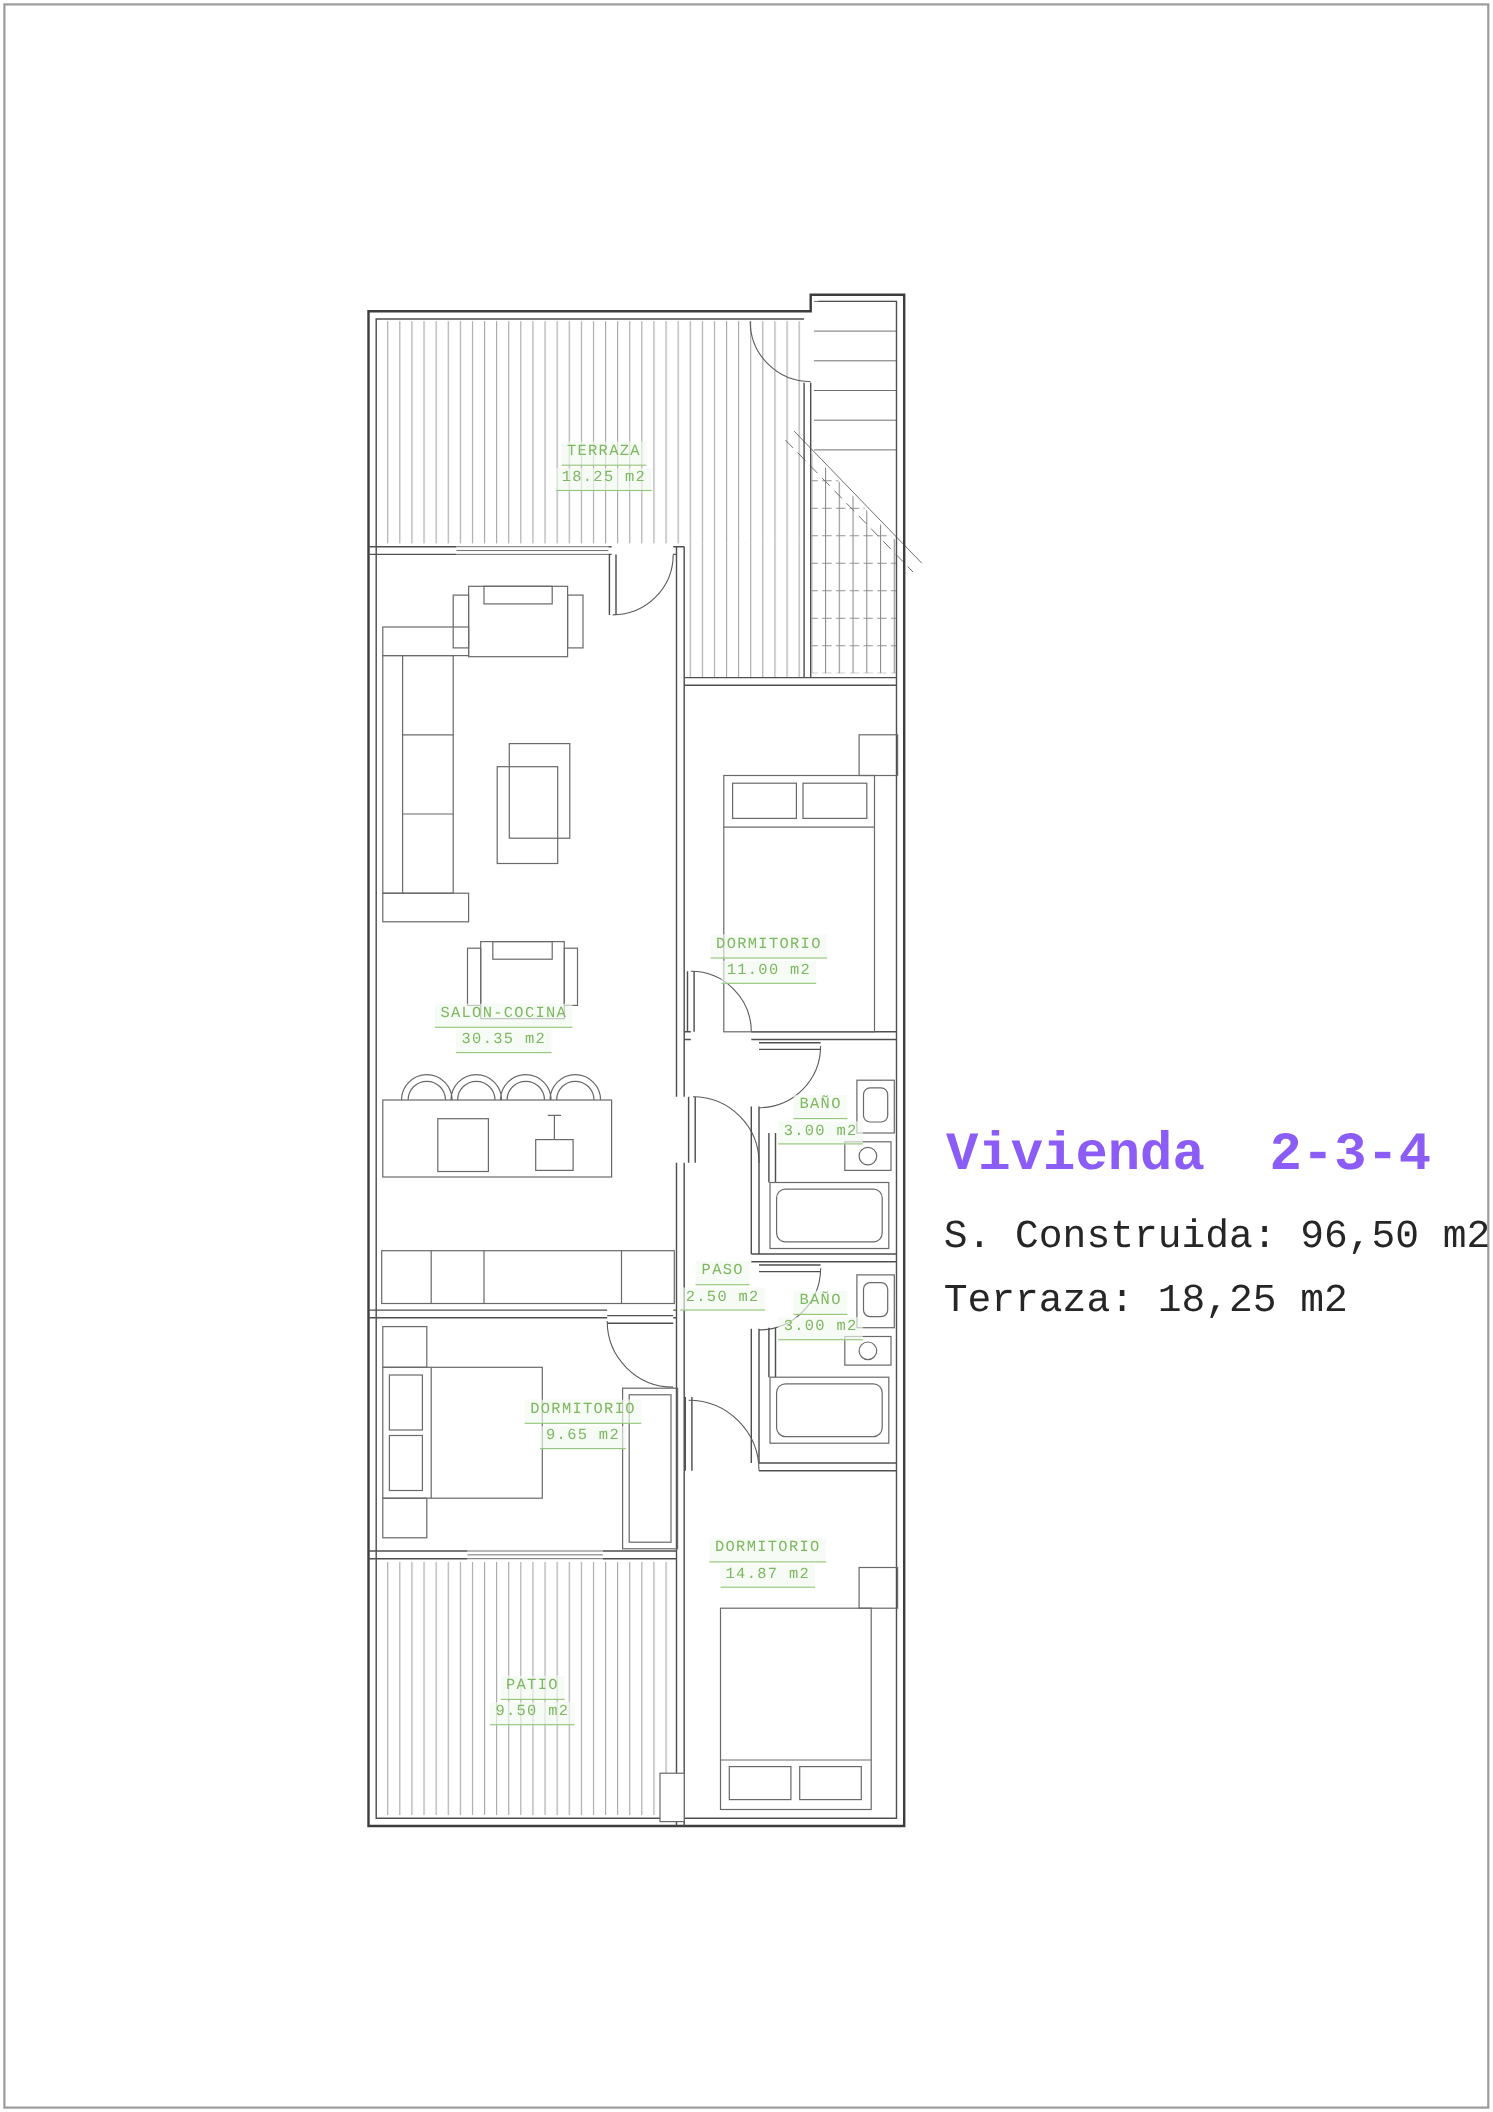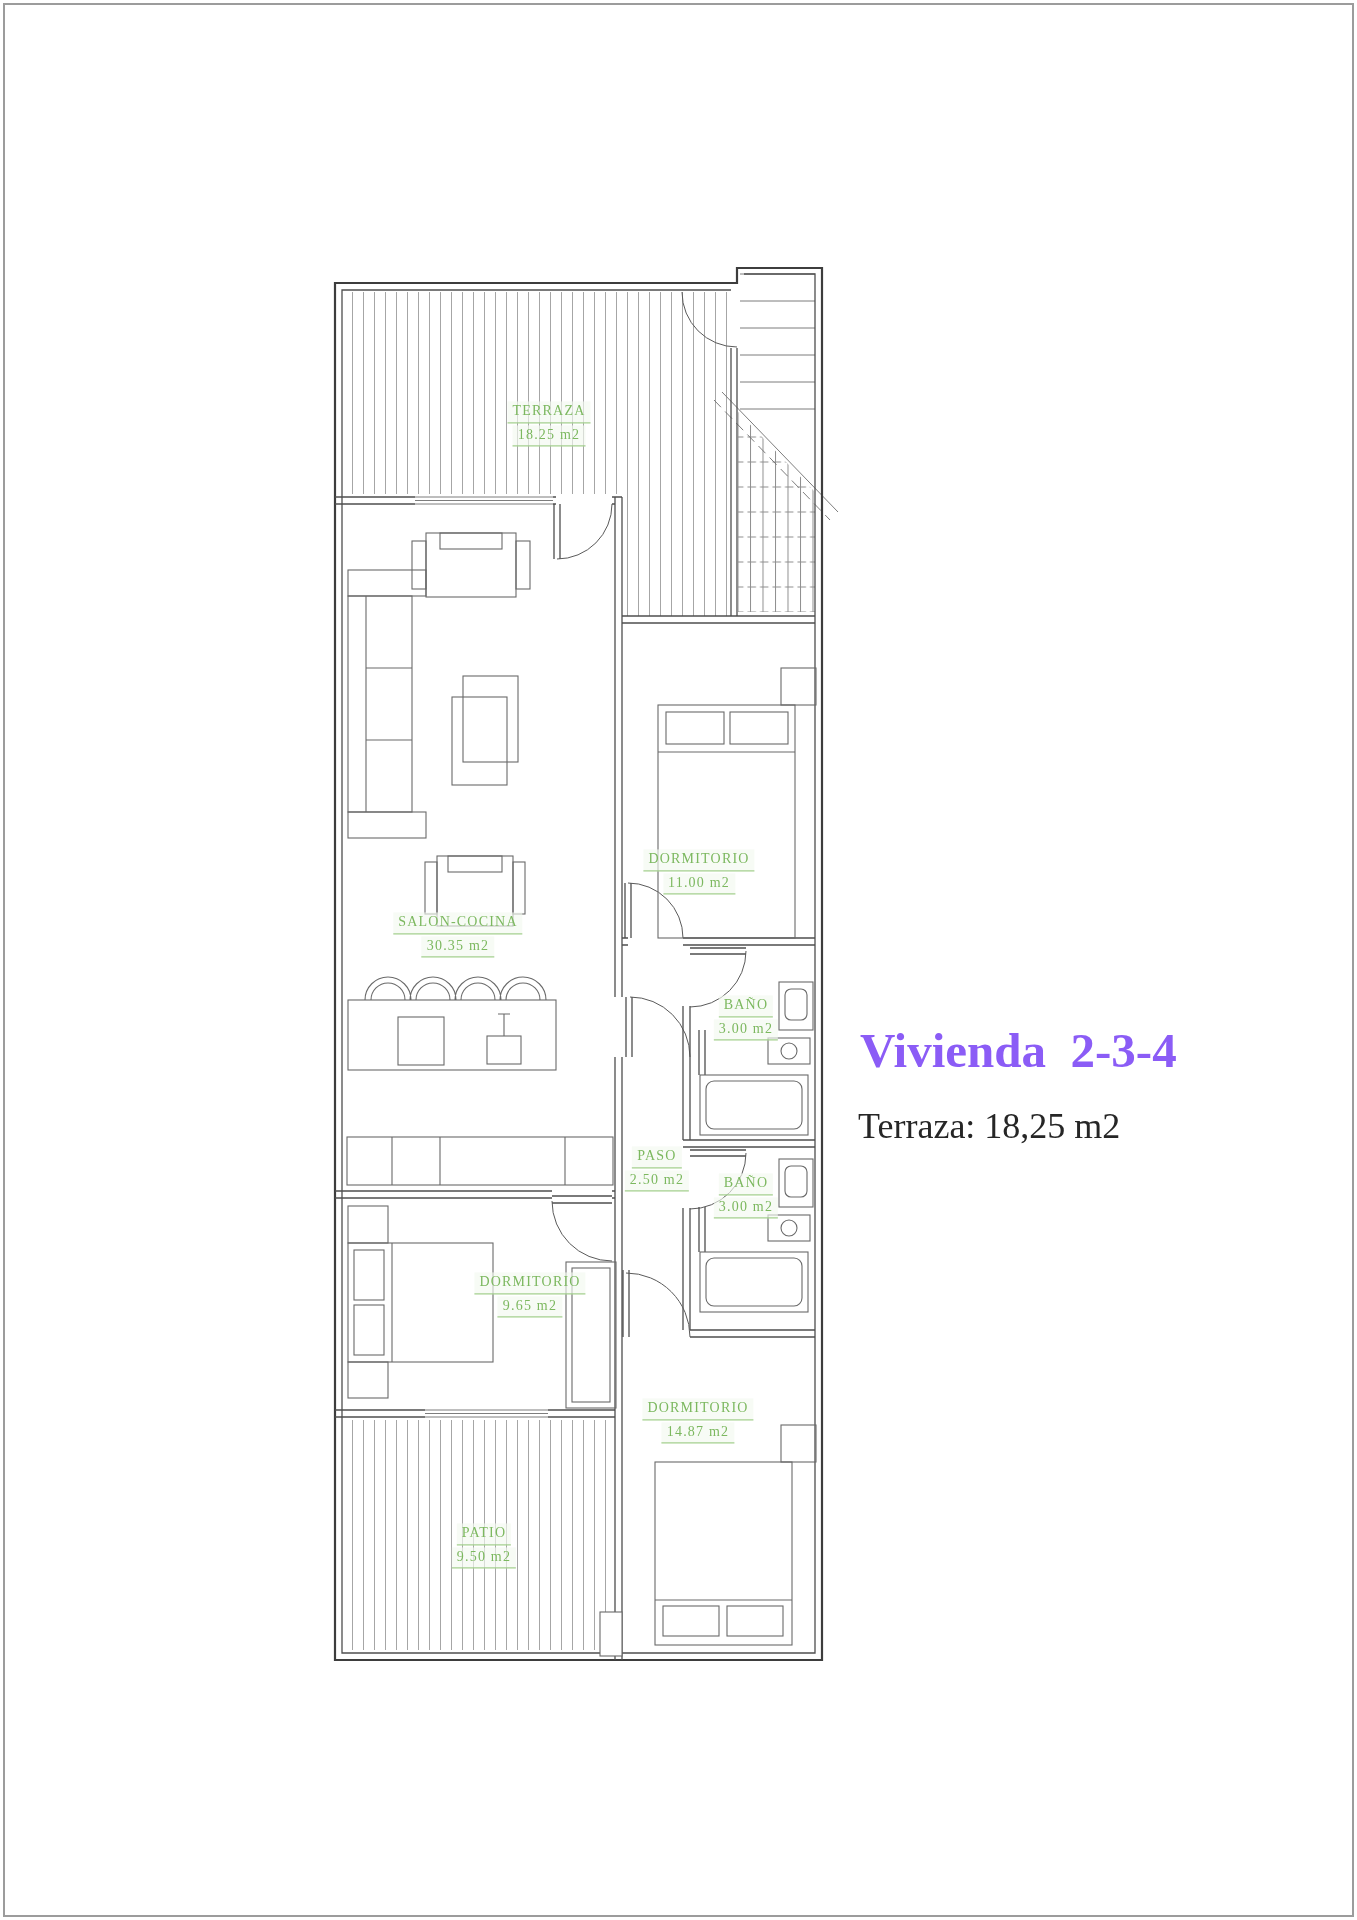--- a/index.html
+++ b/index.html
@@ -1,17 +1,17 @@
 <!DOCTYPE html>
 <html><head>
 <meta charset="utf-8">
 <style>
   html,body{margin:0;padding:0;background:#fff;}
   .page{position:relative;width:1357px;height:1920px;background:#ffffff;
-        font-family:Liberation Serif, serif;overflow:hidden;}
+        font-family:Liberation Mono, monospace;overflow:hidden;}
   .frame{position:absolute;inset:3px;border:2px solid #9c9c9c;pointer-events:none;}
   svg.plan{position:absolute;left:0;top:0;}
   
   .w2{fill:none;stroke:#3d3d3d;stroke-width:2.2;}
   .w1{fill:none;stroke:#4f4f4f;stroke-width:1.3;}
   .t{fill:none;stroke:#6e6e6e;stroke-width:0.9;}
   .dash{stroke-dasharray:10 6;}
   .arc{fill:none;stroke:#5a5a5a;stroke-width:1;}
   .f{fill:none;stroke:#6a6a6a;stroke-width:1.1;}
   .f2{fill:#ffffff;stroke:#6a6a6a;stroke-width:1.1;}
@@ -200,15 +200,16 @@
     <span class="rl-line">DORMITORIO</span><span class="rl-break"></span>
     <span class="rl-line">14.87 m2</span>
   </div>
   <div class="rlabel" style="left:484px;top:1546px">
     <span class="rl-line">PATIO</span><span class="rl-break"></span>
     <span class="rl-line">9.50 m2</span>
   </div>
 
   <div class="info">
     <div class="info-title">Vivienda  2-3-4</div>
+    <div class="info-line">S. Construida: 96,50 m2</div>
     <div class="info-line">Terraza: 18,25 m2</div>
   </div>
 </div>
 
 </body></html>

